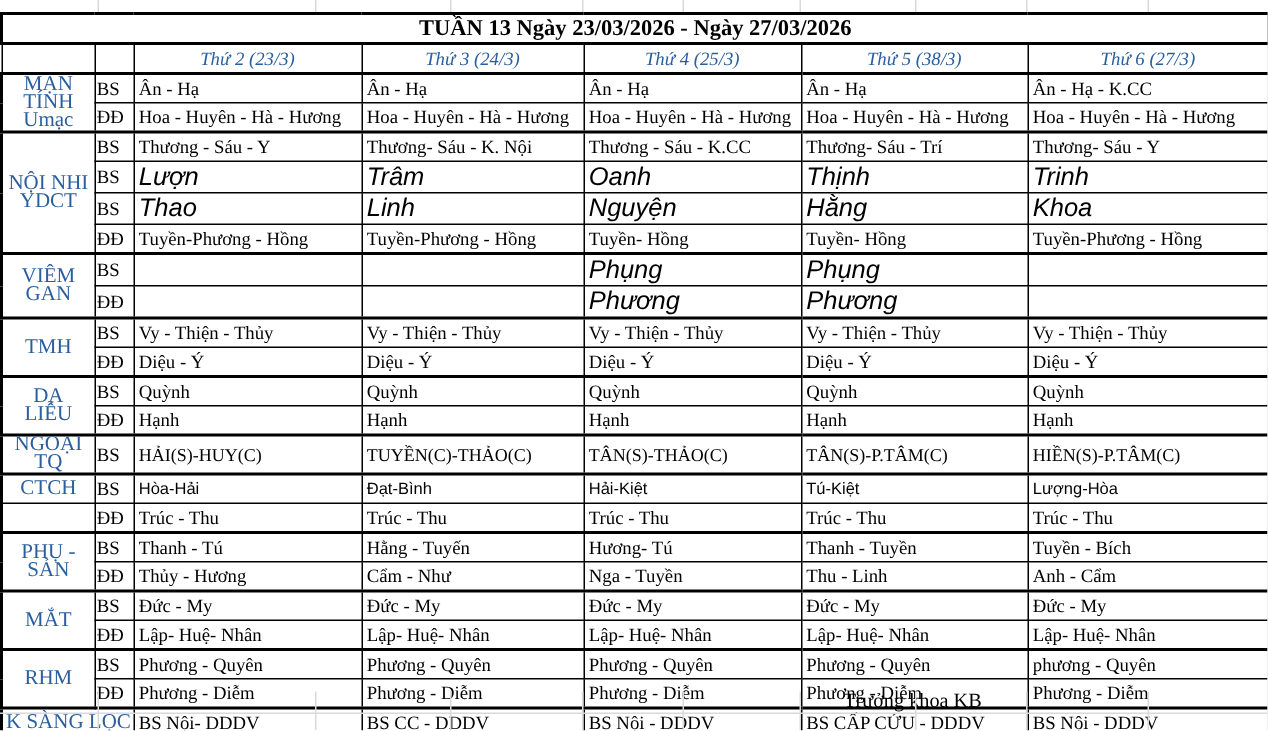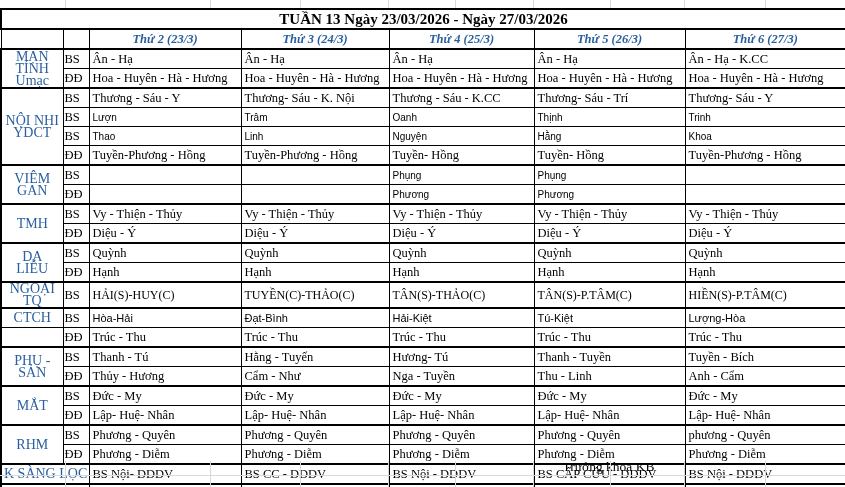--- a/index.html
+++ b/index.html
@@ -8,31 +8,31 @@
   
   .grid-strip{position:absolute;left:0;width:845px;pointer-events:none;}
   .grid-strip .v{position:absolute;top:0;bottom:0;width:1px;background:#d9d9d9;}
   .grid-strip .h{position:absolute;left:0;right:0;height:1px;background:#d9d9d9;}
 
   #table-wrap{position:absolute;left:0;top:8px;width:845px;}
   table{border-collapse:collapse;table-layout:fixed;width:845px;}
   td{border:1px solid #000;padding:0 3px;height:18px;font-size:12.5px;color:#000;
      overflow:hidden;white-space:nowrap;vertical-align:middle;}
   tr.title-row td{border:2px solid #000;text-align:center;font-weight:bold;font-size:15px;height:18px;}
-  tr.head-row td{border-bottom:2px solid #000;text-align:center;font-weight:bold;font-style:italic;
+  tr.head-row td{border-bottom:2px solid #000;text-align:center;font-weight:normal;font-style:italic;
      color:#2a5f9e;font-size:12.5px;}
   td.group-label{color:#2a5f9e;text-align:center;font-size:14px;
      line-height:12px;white-space:normal;border-left:2px solid #000;}
   td.group-label.left{text-align:center;padding-left:2px;white-space:nowrap;}
   td.role{text-align:left;font-size:12.5px;padding:0 1px;}
   tr.group-start td{border-top:2px solid #000;}
   tr.thin-start td{border-top:1px solid #000;}
   tr.last-row td{border-bottom:2px solid #000;}
   td.last-col{border-right:2px solid #fca5a5;}
-  td.cell.sans{font-family:"Liberation Sans", sans-serif;font-size:10px;}
+  td.cell.sans{font-family:"Liberation Sans", sans-serif;font-size:17px;font-style:italic;}
   td.cell.sans-small{font-family:"Liberation Sans", sans-serif;font-size:11px;}
   td.cell.upper{font-size:12px;font-family:Liberation Serif, serif;}
   #footer-note{position:absolute;left:533px;top:459px;width:151px;height:16px;text-align:center;
      font-size:13.5px;color:#000;}
 </style>
 </head>
 <body>
 <div id="canvas">
 
 <div class="grid-strip" style="top:0;height:8px;">
@@ -61,21 +61,21 @@
     <tbody id="tbody">
       <tr class="title-row">
         <td colspan="7">TUẦN 13 Ngày 23/03/2026 - Ngày 27/03/2026</td>
       </tr>
       <tr class="head-row" id="head-row">
             <td></td>
             <td></td>
             <td>Thứ 2 (23/3)</td>
             <td>Thứ 3 (24/3)</td>
             <td>Thứ 4 (25/3)</td>
-            <td>Thứ 5 (26/3)</td>
+            <td>Thứ 5 (38/3)</td>
             <td class="last-col">Thứ 6 (27/3)</td>
           </tr>
     <tr class="group-start">
             <td class="group-label" rowspan="2">MẠN TÍNH Umạc</td>
             <td class="role">BS</td>
             <td class="cell">Ân - Hạ</td>
             <td class="cell">Ân - Hạ</td>
             <td class="cell">Ân - Hạ</td>
             <td class="cell">Ân - Hạ</td>
             <td class="cell last-col">Ân - Hạ - K.CC</td>

